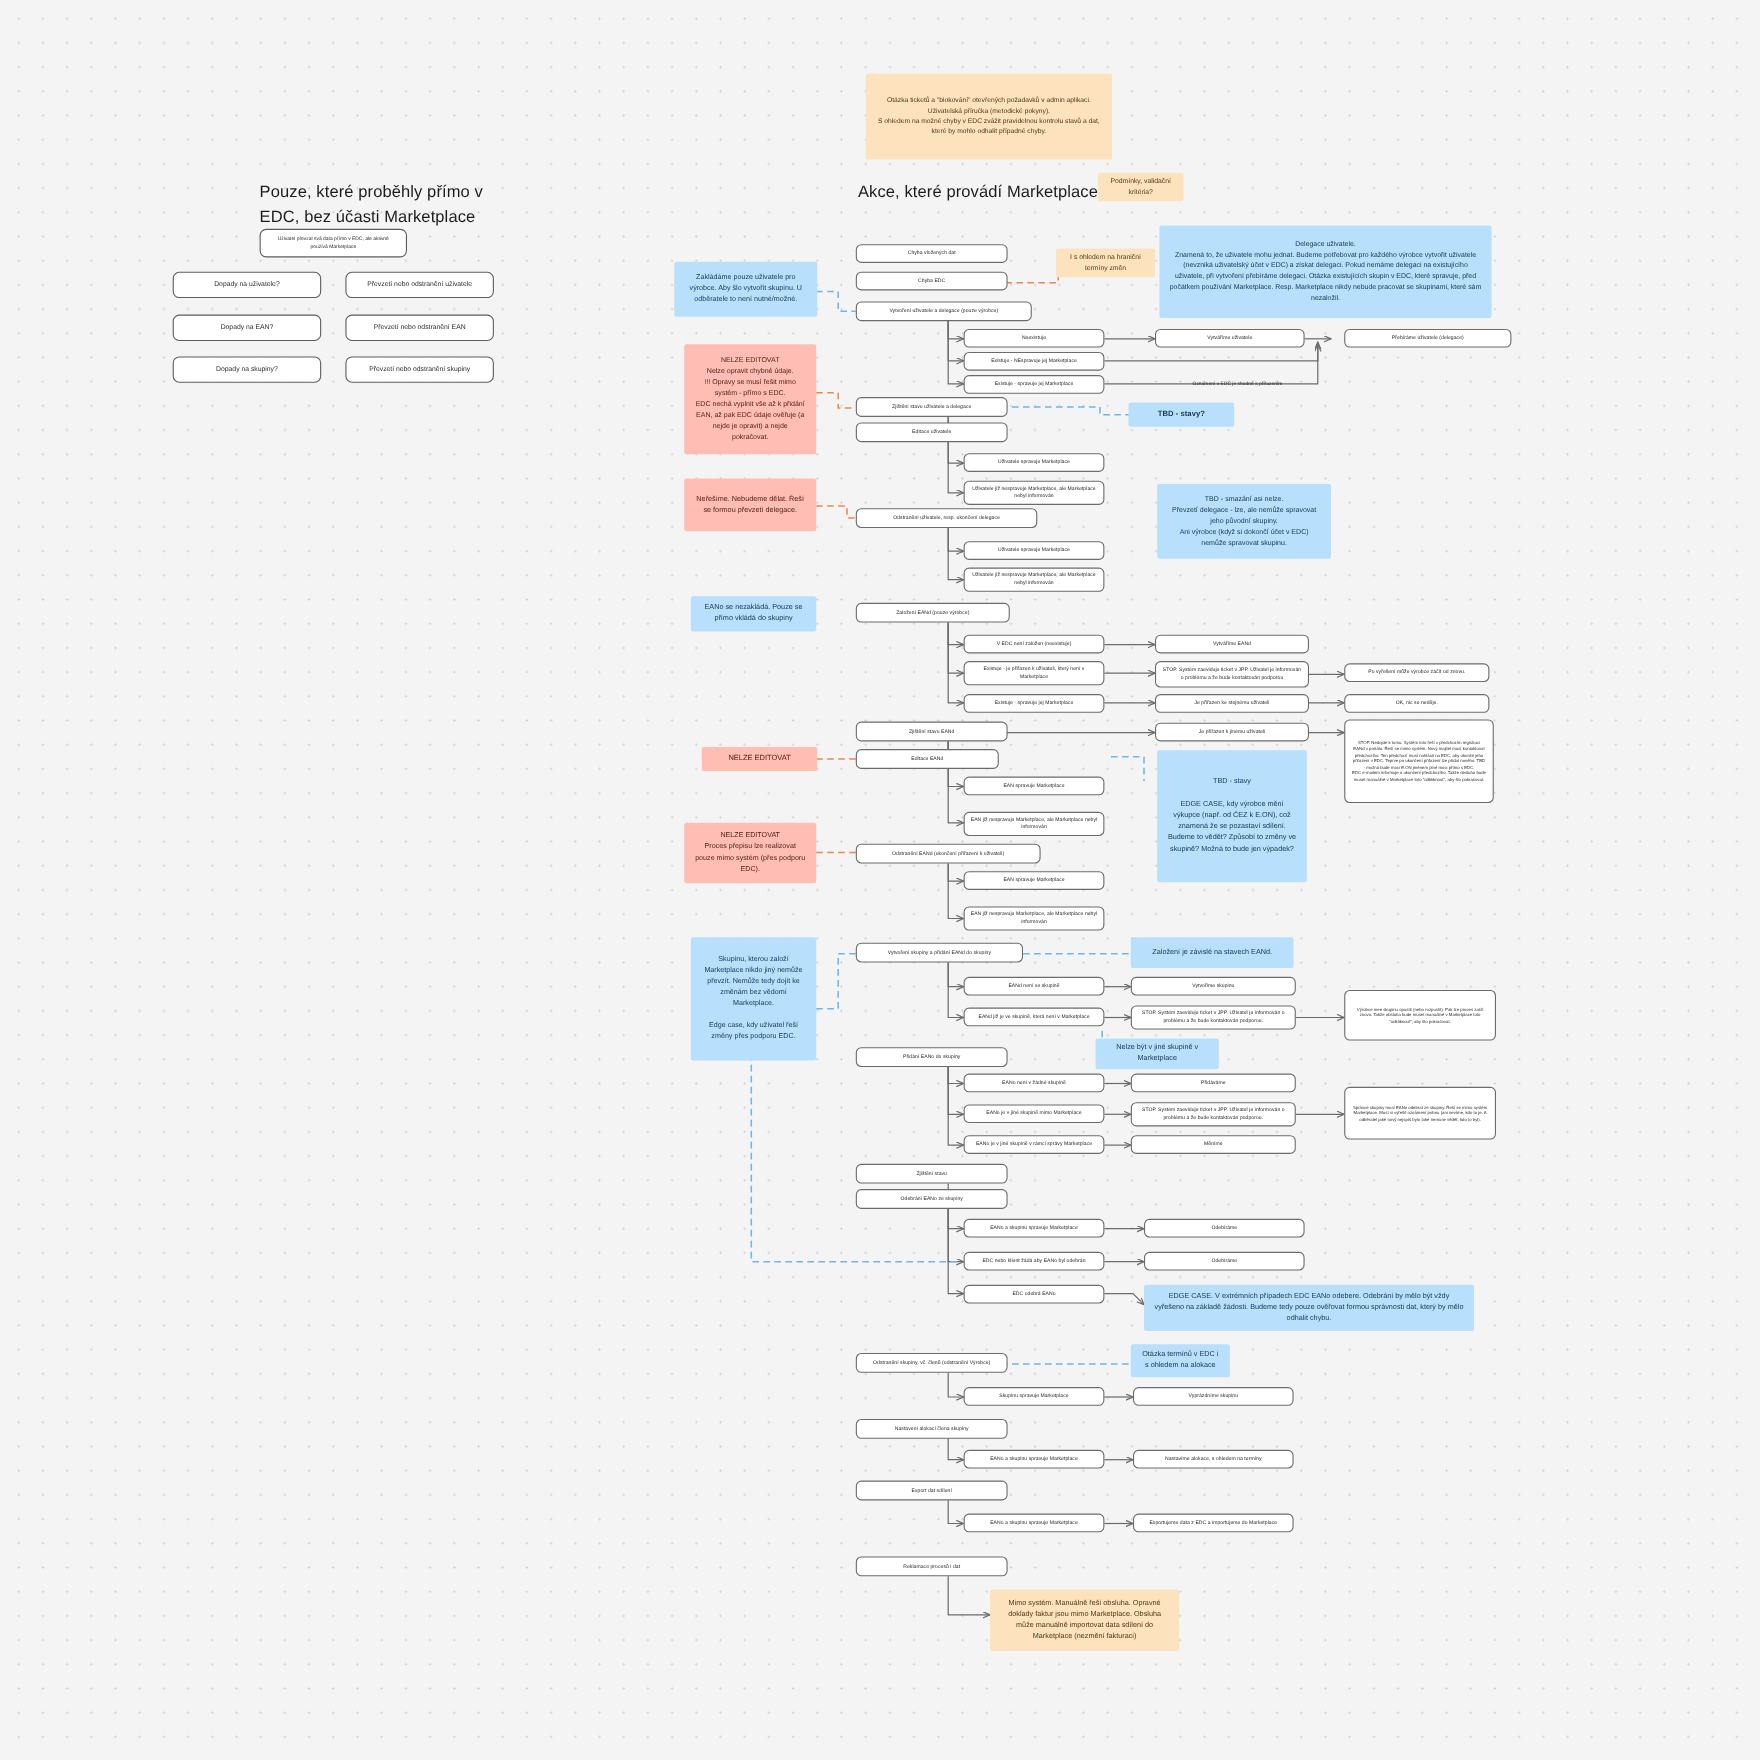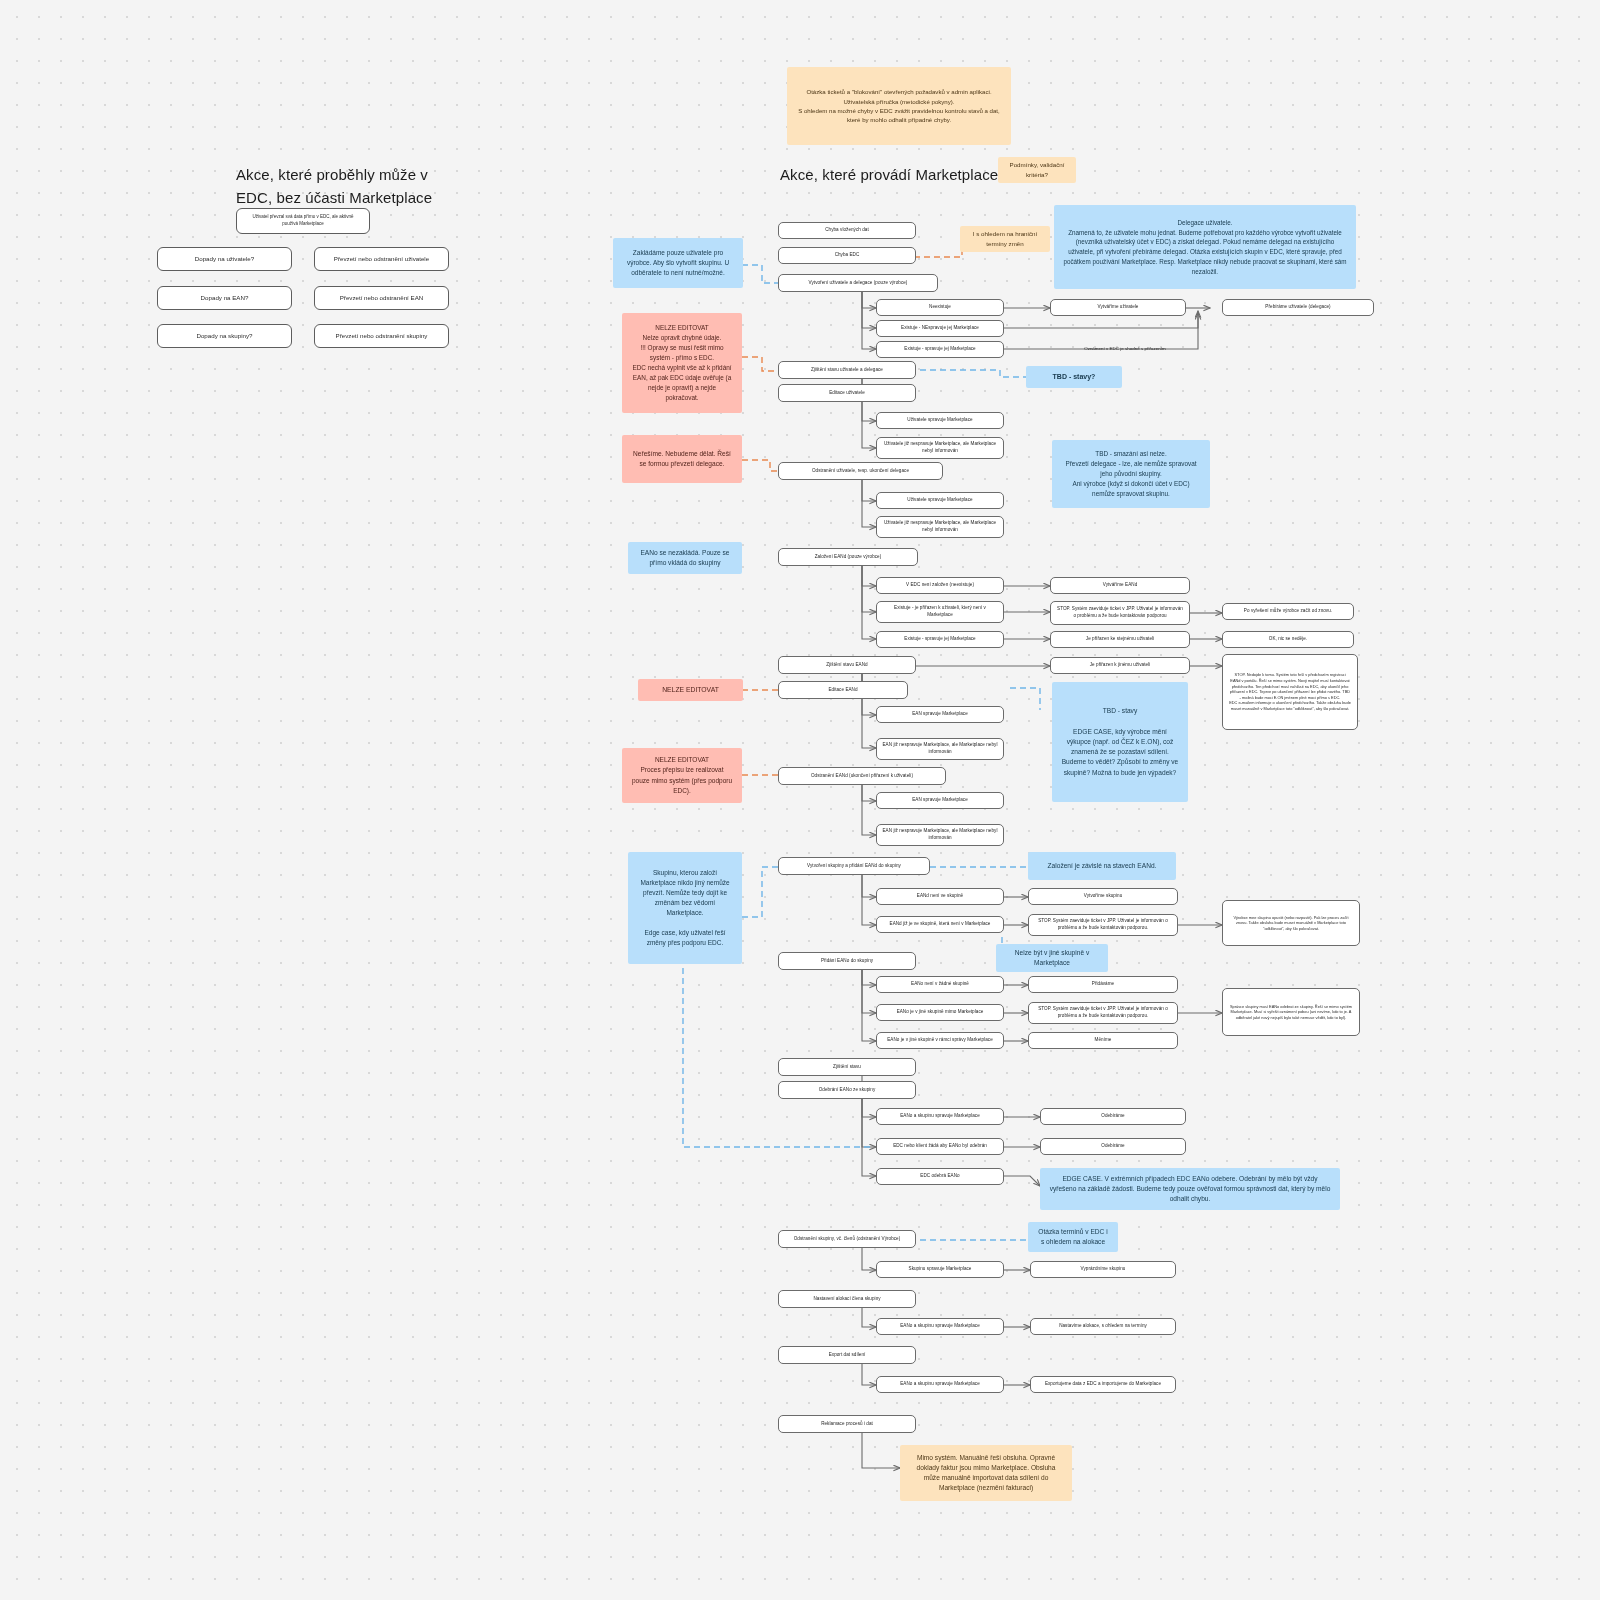--- a/index.html
+++ b/index.html
@@ -171,21 +171,21 @@
     <g stroke="#e8884f" stroke-width="1.4" fill="none" stroke-dasharray="6 4">
       <path d="M742,357 L762,357 L762,371 L778,371"></path>
       <path d="M742,460 L770,460 L770,471 L778,471"></path>
       <path d="M742,690 L778,690"></path>
       <path d="M742,775 L778,775"></path>
       <path d="M962,249 L962,257 L786,257"></path>
     </g>
   </svg>
 
   <div class="heading" style="left:236px; top:164px; width:320px;">
-    <span style="white-space:pre-line;">Akce, které proběhly může v
+    <span style="white-space:pre-line;">Pouze, které proběhly přímo v
 EDC, bez účasti Marketplace</span>
   </div>
   <div class="heading" style="left:780px; top:164px; width:340px;">
     <span>Akce, které provádí Marketplace v EDC</span>
   </div>
 
   <div class="bigbox" style="left:236px; top:208px; width:134px; height:26px; font-size:4.5px;">
     <span>Uživatel převzal svá data přímo v EDC, ale aktivně používá Marketplace</span>
   </div>
 

